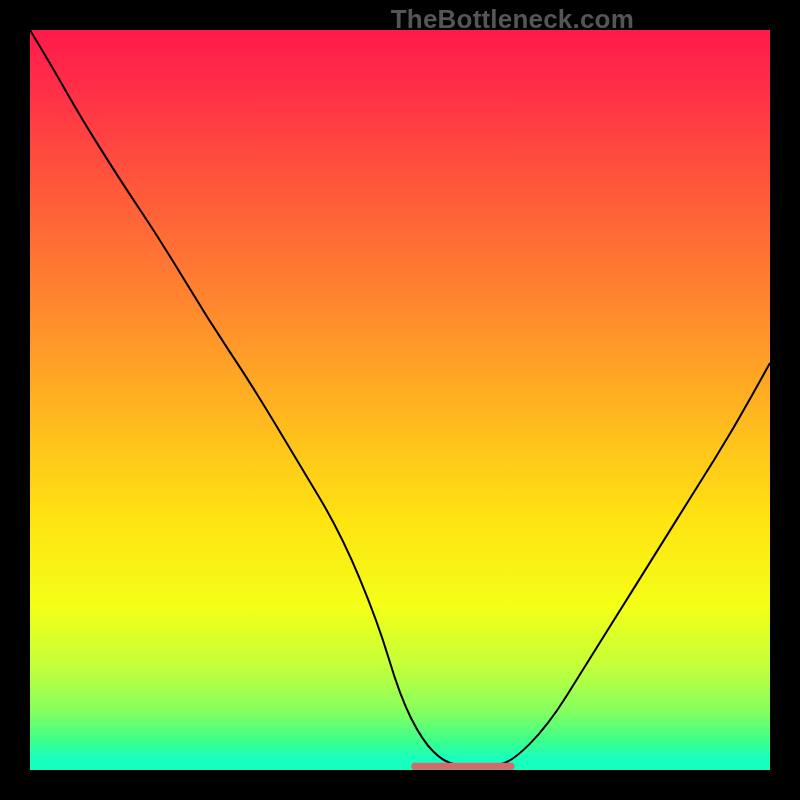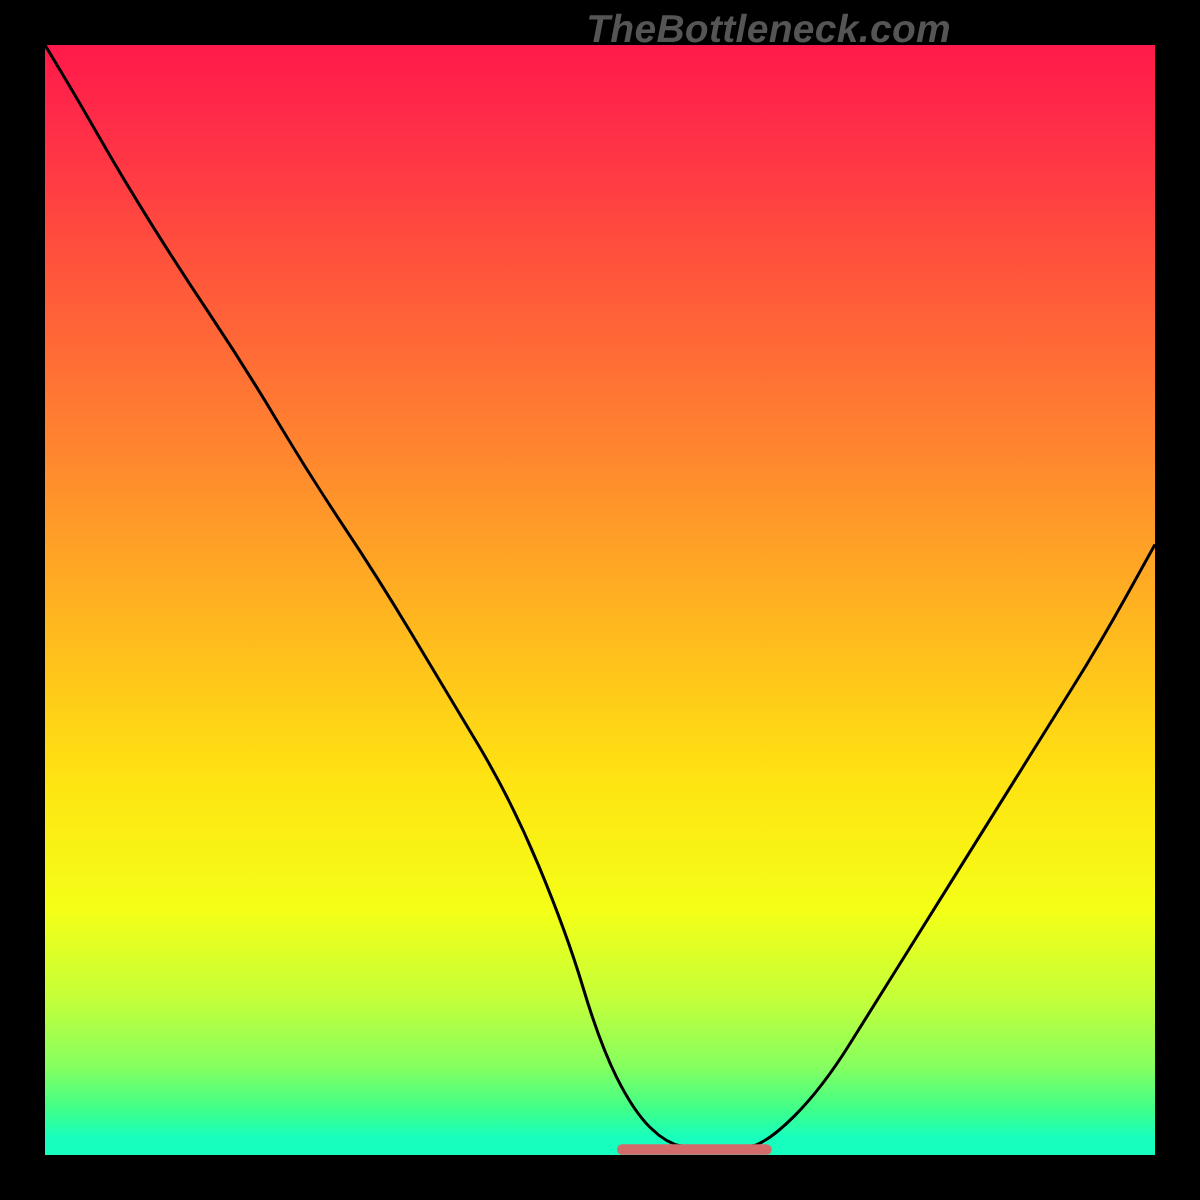--- a/index.html
+++ b/index.html
@@ -9,21 +9,20 @@
     height: 800px;
     background: #000;
     font-family: Arial, Helvetica, sans-serif;
     overflow: hidden;
   }
   .frame {
     position: relative;
     width: 644px;
     height: 800px;
     background: #000;
-    font-style: italic;
   }
   .watermark {
     position: absolute;
     top: 4px;
     right: 10px;
     color: #555;
     font-size: 26px;
     font-weight: 600;
     letter-spacing: 0.2px;
     user-select: none;

